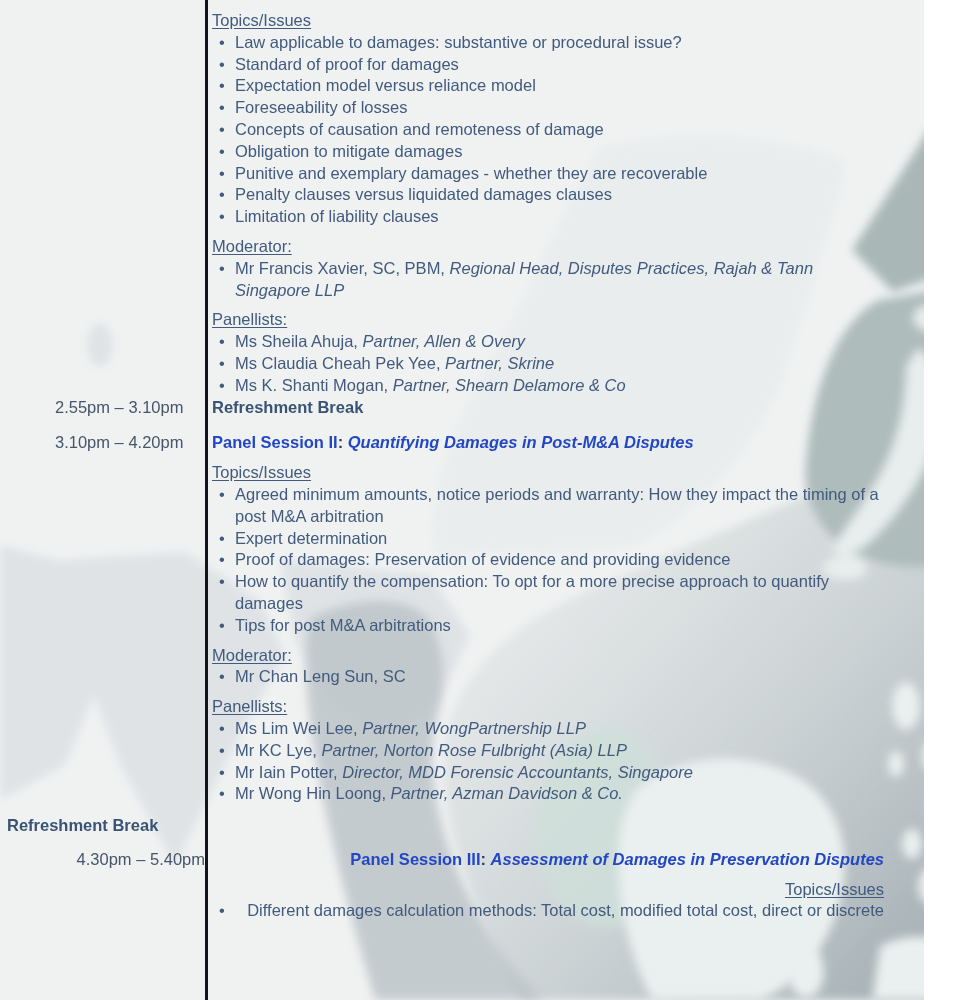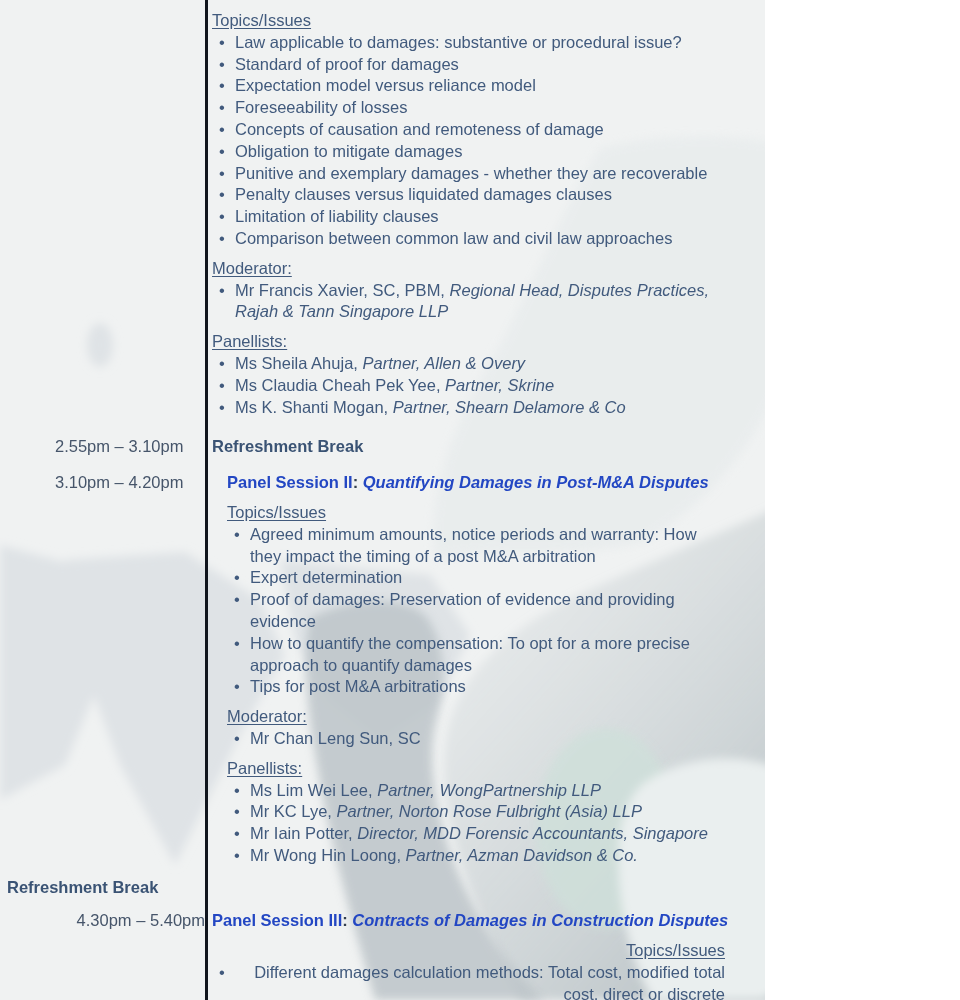--- a/index.html
+++ b/index.html
@@ -1,40 +1,40 @@
 <!DOCTYPE html>
 <html><head>
 <meta charset="utf-8">
 <style>
   html,body{margin:0;padding:0;background:#ffffff;}
   .page{
     position:relative;
-    width:765px;height:1000px;
+    width:924px;height:1000px;
     overflow:hidden;
     background:#bef264;
     font-family:"Liberation Sans", sans-serif;
     font-size:16.5px;
     line-height:21.8px;
     color:#415A7D;
   }
   .bg-map{position:absolute;inset:0;z-index:0;}
   .divider{
     position:absolute;left:205px;top:0;width:3px;height:100%;
     background:#10151D;z-index:2;
   }
   .agenda{position:relative;z-index:3;}
   .row{display:flex;align-items:flex-start;}
   .time{
     width:205px;flex:none;box-sizing:border-box;
     padding-left:55px;color:#46556A;white-space:nowrap;
   }
   .content{flex:1;min-width:0;padding:0 40px 0 7px;}
   .row-first .content{padding-top:10px;}
-  .row-break1{margin-top:18px;align-items:flex-end;}
-  .row-s2{margin-top:14px;gap:15px;}
+  .row-break1{align-items:flex-end;}
+  .row-s2{margin-top:14px;}
   .row-break2{margin-top:10px;}
   .row-s3{margin-top:12px;text-align:right;}
   p{margin:0;}
   ul{margin:0;padding:0;list-style:none;}
   li{position:relative;padding-left:23px;}
   li::before{content:"\2022";position:absolute;left:7px;top:0;}
   .uhead{text-decoration:underline;text-underline-offset:2px;margin:8px 0 0 0;}
   .uhead.first{margin-top:0;}
   em{font-style:italic;}
   .session-title{white-space:nowrap;}
@@ -111,21 +111,20 @@
         <ul>
           <li>Law applicable to damages: substantive or procedural issue?</li>
           <li>Standard of proof for damages</li>
           <li>Expectation model versus reliance model</li>
           <li>Foreseeability of losses</li>
           <li>Concepts of causation and remoteness of damage</li>
           <li>Obligation to mitigate damages</li>
           <li>Punitive and exemplary damages - whether they are recoverable</li>
           <li>Penalty clauses versus liquidated damages clauses</li>
           <li>Limitation of liability clauses</li>
-          <li>Comparison between common law and civil law approaches</li>
         </ul>
         <p class="uhead">Moderator:</p>
         <ul>
           <li><span>Mr Francis Xavier, SC, PBM, </span><em>Regional Head, Disputes Practices, Rajah &amp; Tann Singapore LLP</em></li>
         </ul>
         <p class="uhead">Panellists:</p>
         <ul>
           <li><span>Ms Sheila Ahuja, </span><em>Partner, Allen &amp; Overy</em></li>
           <li><span>Ms Claudia Cheah Pek Yee, </span><em>Partner, Skrine</em></li>
           <li><span>Ms K. Shanti Mogan, </span><em>Partner, Shearn Delamore &amp; Co</em></li>
@@ -168,21 +167,21 @@
 
     <section class="row row-break2">
       <div class="content">
         <p class="break-label">Refreshment Break</p>
       </div>
     </section>
 
     <section class="row row-s3">
       <div class="time">4.30pm – 5.40pm</div>
       <div class="content">
-        <p class="session-title"><span class="prefix">Panel Session III</span><span class="sep">: </span><em class="topic">Contracts of Damages in Construction Disputes</em></p>
+        <p class="session-title"><span class="prefix">Panel Session III</span><span class="sep">: </span><em class="topic">Assessment of Damages in Preservation Disputes</em></p>
         <p class="uhead">Topics/Issues</p>
         <ul>
           <li>Different damages calculation methods: Total cost, modified total cost, direct or discrete</li>
         </ul>
       </div>
     </section>
 
   </div>
 </div>
 

